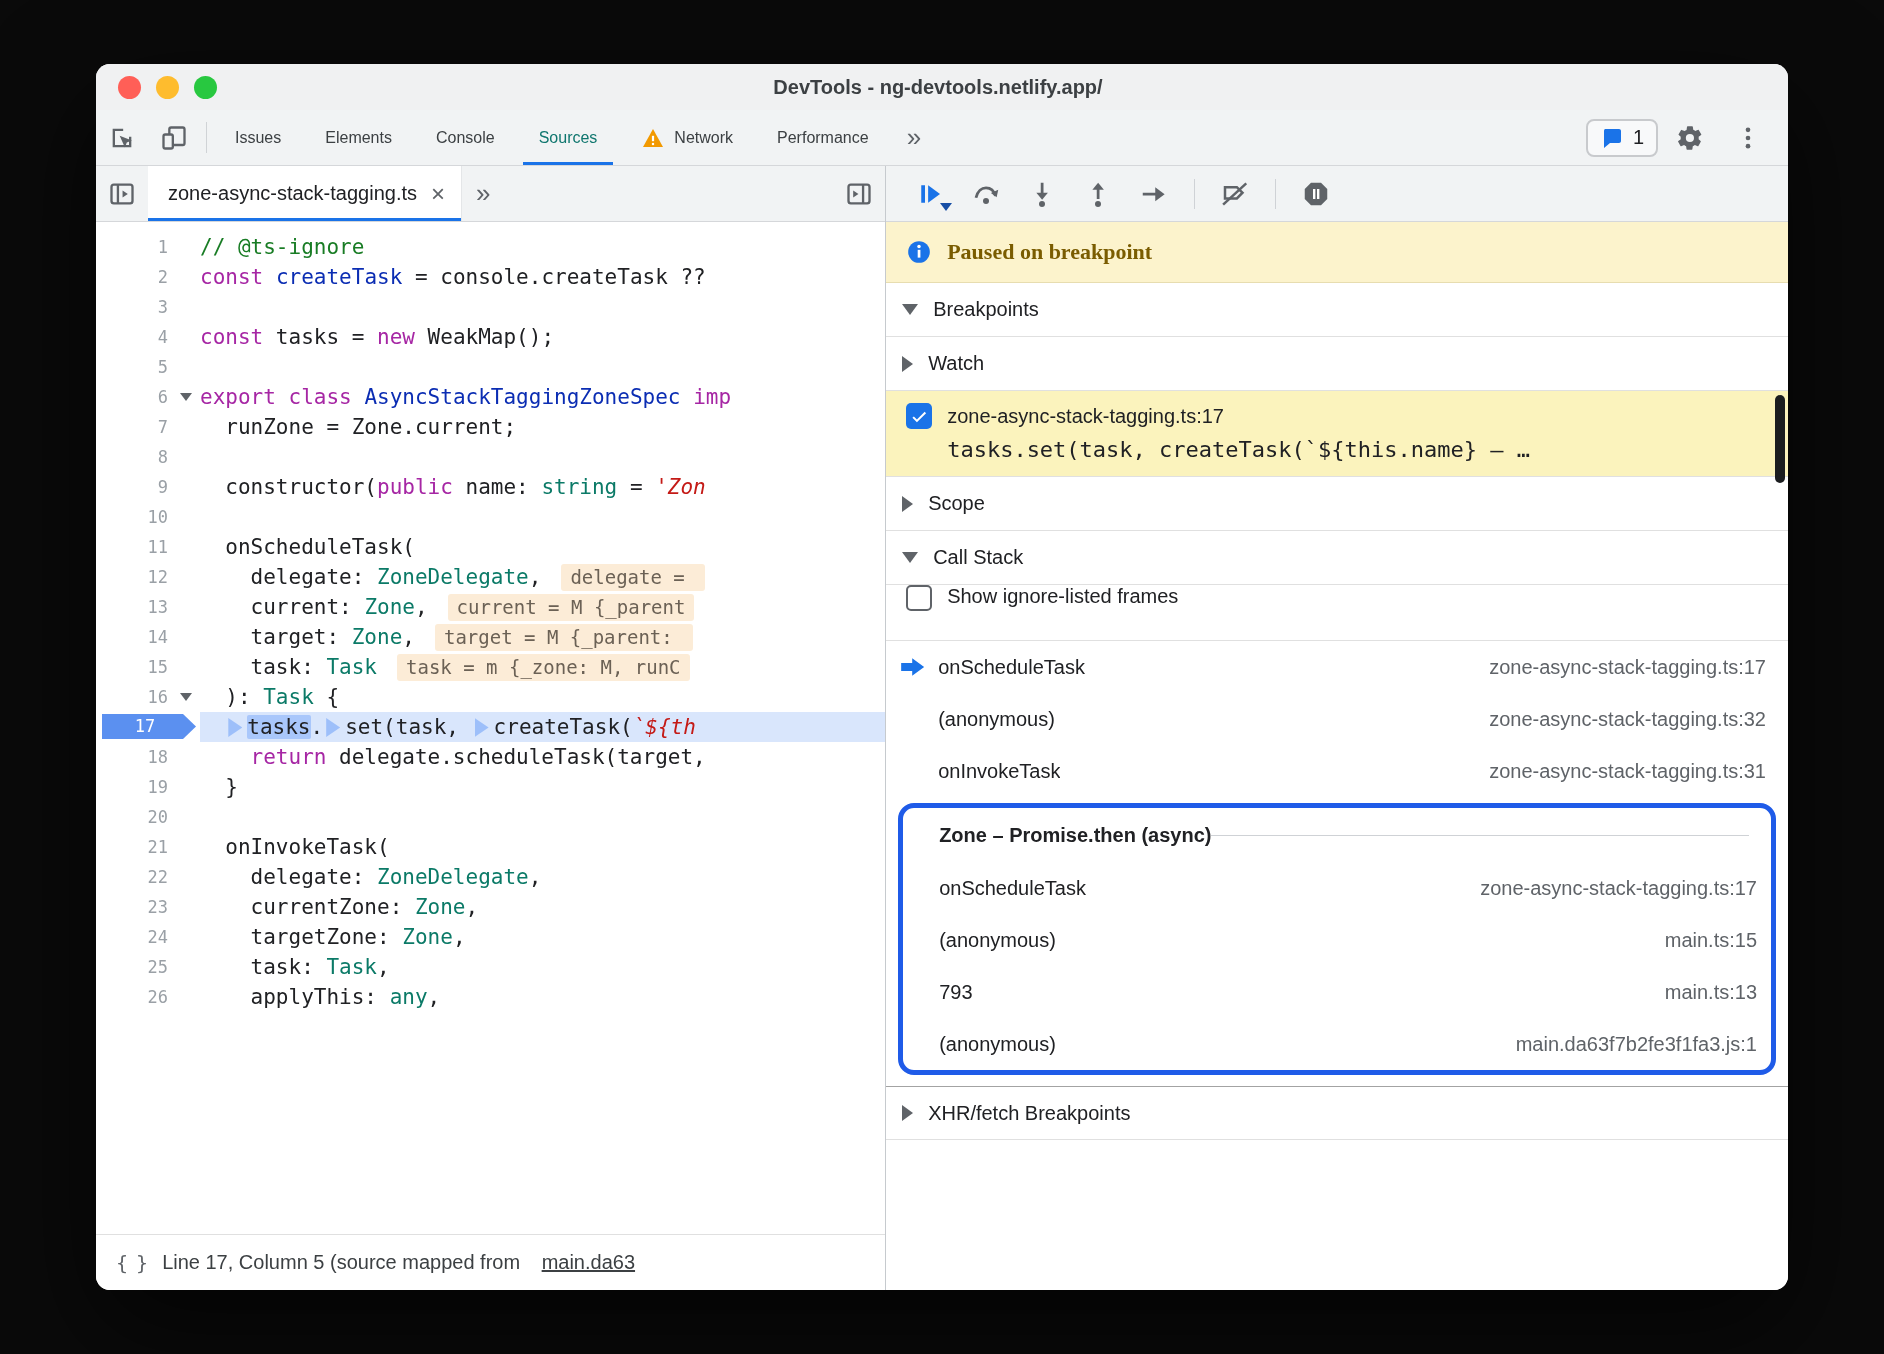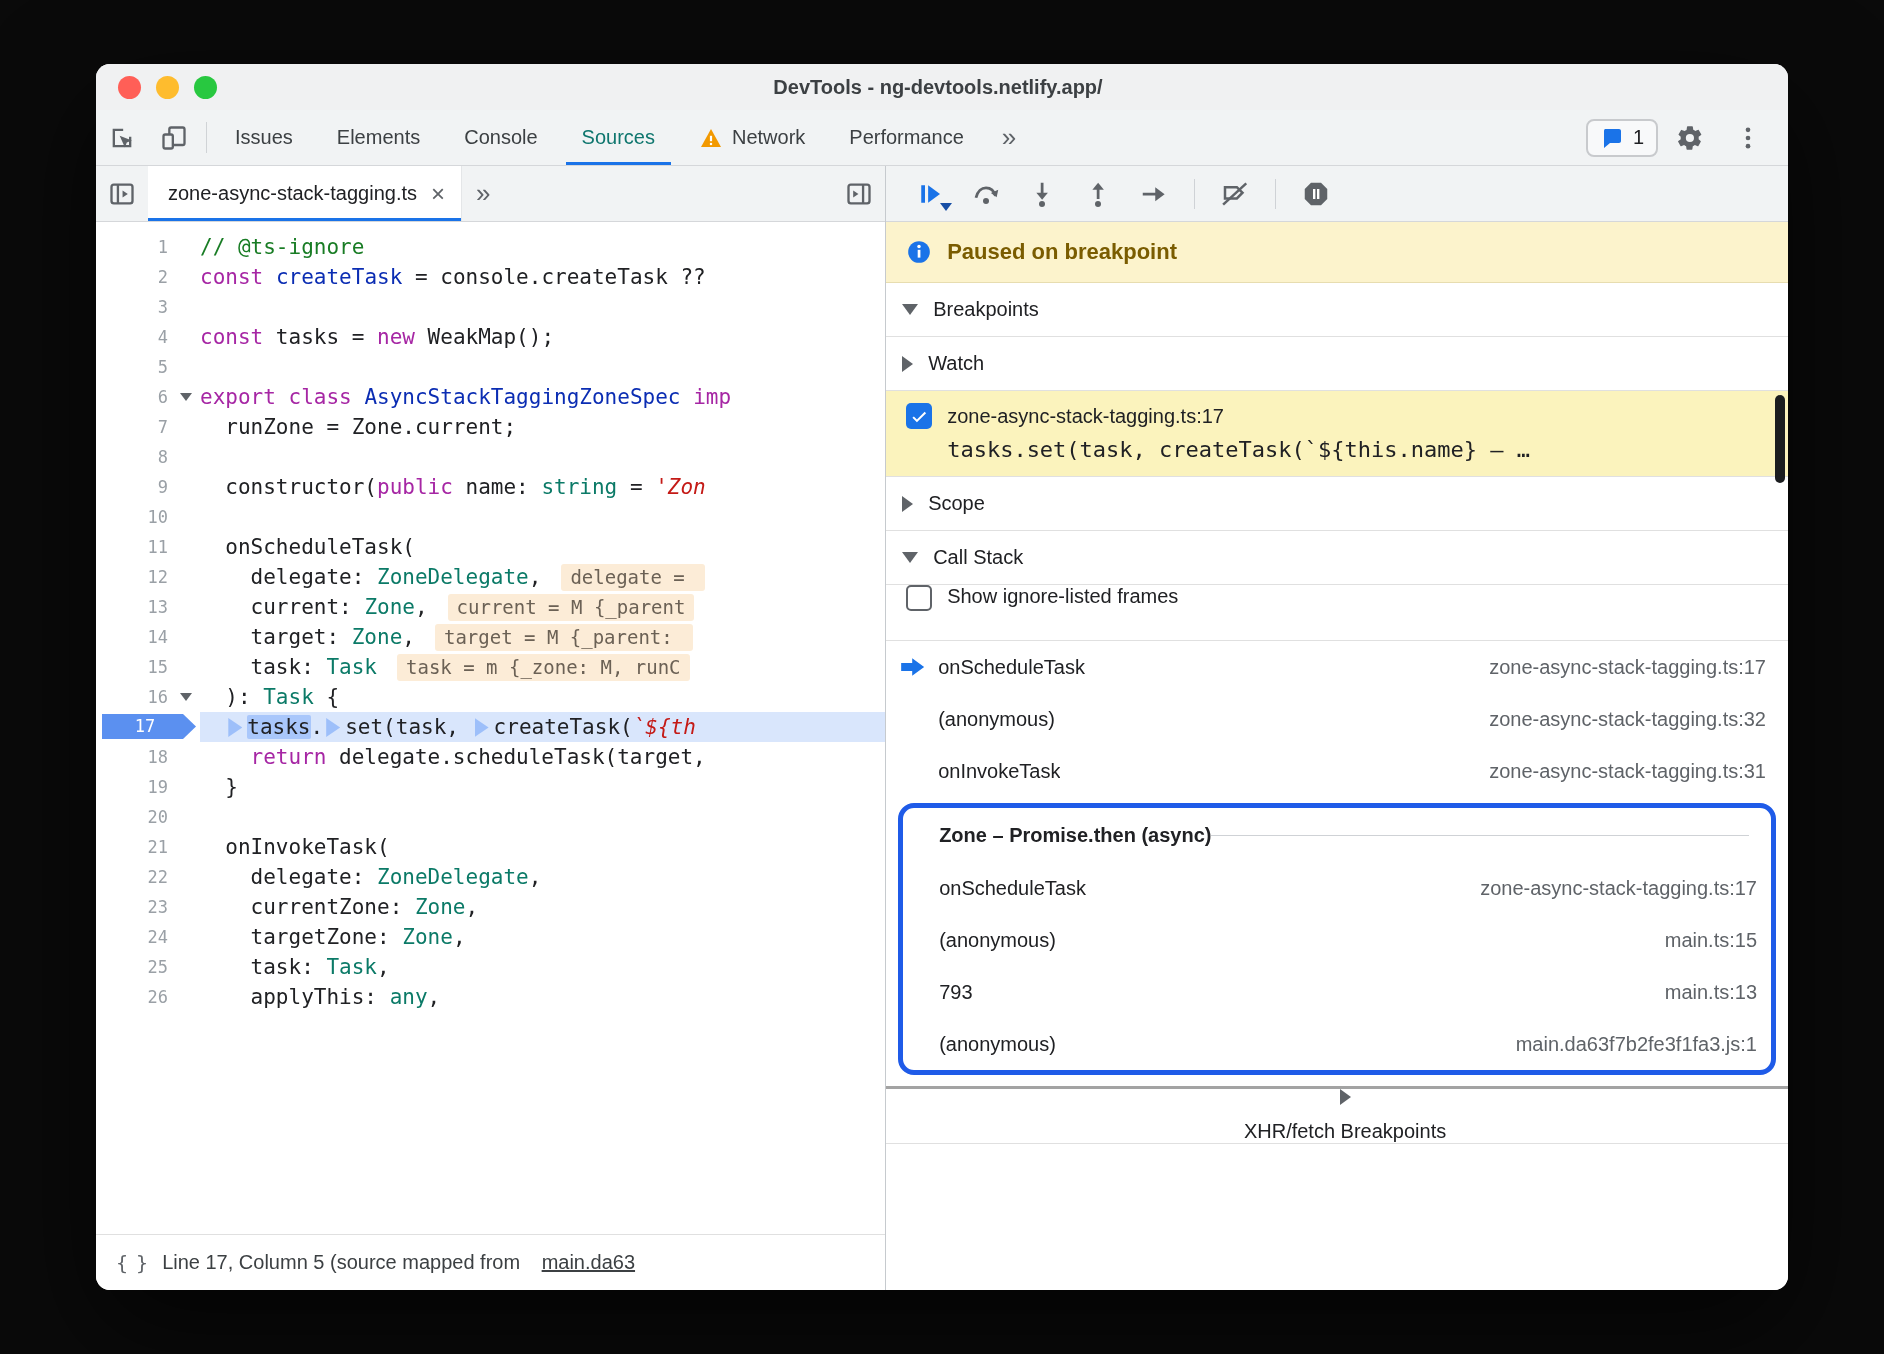--- a/index.html
+++ b/index.html
@@ -15,21 +15,21 @@
   .dot { width:23px; height:23px; border-radius:50%; }
   .dot.red{background:#ff5f57;} .dot.yellow{background:#febc2e;} .dot.green{background:#28c840;}
   .win-title { position:absolute; left:0; right:8px; text-align:center; font-size:20px; font-weight:700; color:#3c4043; }
 
   
   .main-toolbar { flex:0 0 56px; background:#f1f3f4; border-bottom:1px solid #d5d7da; display:flex; align-items:stretch; }
   .tool-btn { width:52px; display:flex; align-items:center; justify-content:center; }
   .tool-btn svg { width:28px; height:28px; }
   .vdiv { width:1px; background:#d0d3d6; margin:12px 6px; }
   .main-tabs { display:flex; align-items:stretch; }
-  .main-tab { position:relative; display:flex; align-items:center; padding:0 22px; font-size:20px; color:#3c4043; }
+  .main-tab { position:relative; display:flex; align-items:center; padding:0 22px; font-size:16px; color:#3c4043; }
   .main-tab.active { color:#0f766e; }
   .main-tab.active::after { content:""; position:absolute; left:6px; right:6px; bottom:0; height:3px; background:#1a73e8; }
   .warn-icon { width:24px; height:24px; margin-right:9px; }
   .more-panels { display:flex; align-items:center; padding:0 16px; color:#5f6368; font-size:26px; }
   .right-cluster { margin-left:auto; display:flex; align-items:center; gap:6px; padding-right:14px; }
   .pill { display:flex; align-items:center; gap:9px; border:2px solid #c8cacd; border-radius:8px; height:38px; padding:0 12px; background:#f8f9fa; font-size:20px; color:#202124; }
   .pill svg { width:24px; height:24px; }
 
   .body { flex:1; display:flex; min-height:0; }
 
@@ -69,26 +69,26 @@
   .right-pane { flex:1; display:flex; flex-direction:column; min-width:0; }
   .dbg-toolbar { flex:0 0 56px; background:#f1f3f4; border-bottom:1px solid #d5d7da; display:flex; align-items:center; gap:12px; padding:0 22px; }
   .dbg-btn { width:44px; height:44px; display:flex; align-items:center; justify-content:center; position:relative; }
   .dbg-btn svg { width:30px; height:30px; }
   .resume-caret { position:absolute; right:0px; bottom:5px; width:0; height:0;
                   border-left:6px solid transparent; border-right:6px solid transparent; border-top:8px solid #174ea6; }
   .tb-divider { width:1px; height:30px; background:#cfd2d6; margin:0 6px; }
 
   .dbg-content { flex:1; overflow:hidden; display:flex; flex-direction:column; background:#fff; }
   .paused-banner { flex:0 0 auto; background:#fcf3cc; border-bottom:1px solid #e7ddb0; display:flex; align-items:center;
-                   gap:15px; padding:17px 20px; font-size:22px; font-weight:700; color:#7a5c00; }
+                   gap:15px; padding:17px 20px; font-size:22px; font-weight:700; color:#7a5c00;font-family:Liberation Serif, serif; }
   .paused-banner svg { width:26px; height:26px; flex:0 0 auto; }
 
   .section-header { flex:0 0 54px; display:flex; align-items:center; gap:15px; padding-left:16px;
                     border-bottom:1px solid #e0e0e0; font-size:20px; color:#202124; background:#fff; }
-  .section-header.xhr { border-top:3px solid #a3a3a3; margin-top:-1px;flex-direction:column; }
+  .section-header.xhr { border-top:1px solid #a3a3a3; margin-top:-1px; }
   .tri { width:0; height:0; display:inline-block; }
   .tri-right { border-top:8px solid transparent; border-bottom:8px solid transparent; border-left:11px solid #5f6368; }
   .tri-down  { border-left:8px solid transparent; border-right:8px solid transparent; border-top:11px solid #5f6368; }
 
   .bp-item { flex:0 0 auto; background:#fbf3bd; border-bottom:1px solid #e0e0e0; position:relative; padding:12px 0 14px; }
   .bp-row1 { display:flex; align-items:center; gap:15px; padding-left:20px; font-size:20px; color:#202124; }
   .checkbox { width:26px; height:26px; border-radius:5px; display:inline-flex; align-items:center; justify-content:center; flex:0 0 auto; }
   .checkbox.checked { background:#1a73e8; }
   .checkbox.checked svg { width:20px; height:20px; }
   .checkbox.unchecked { background:#fff; border:2.5px solid #5f6368; }

